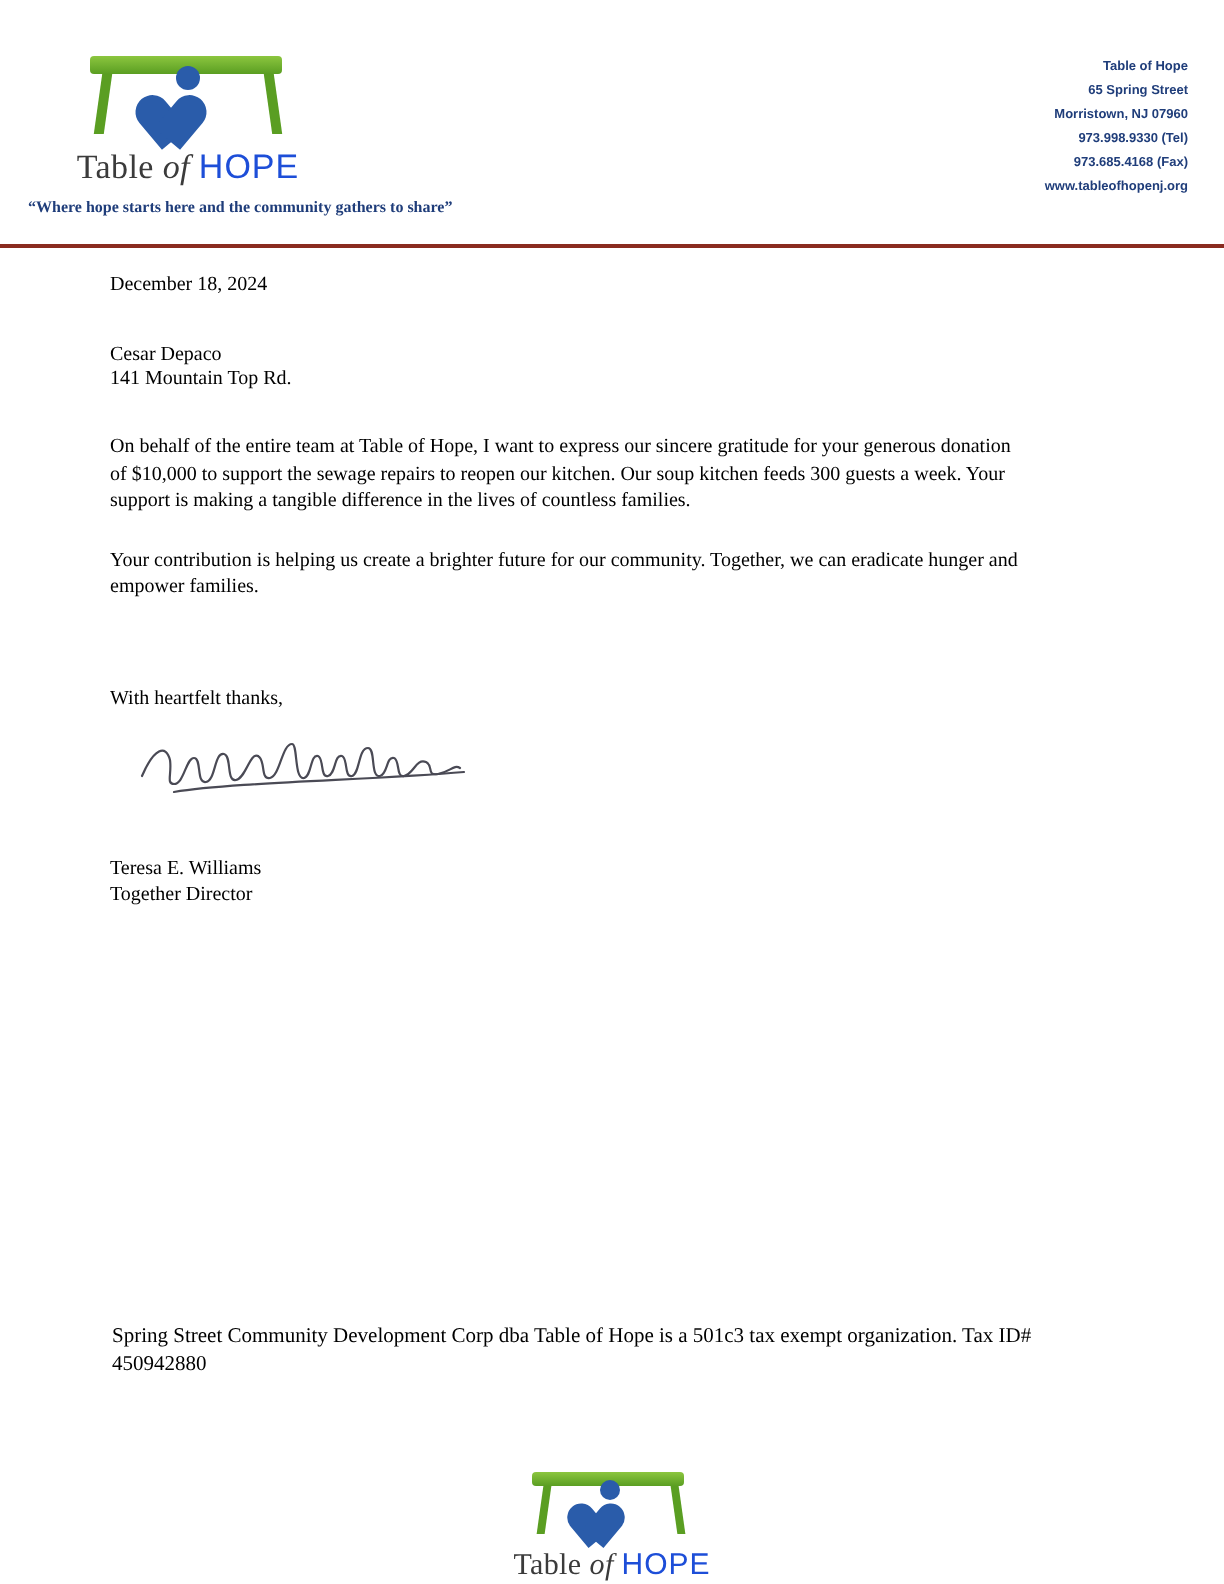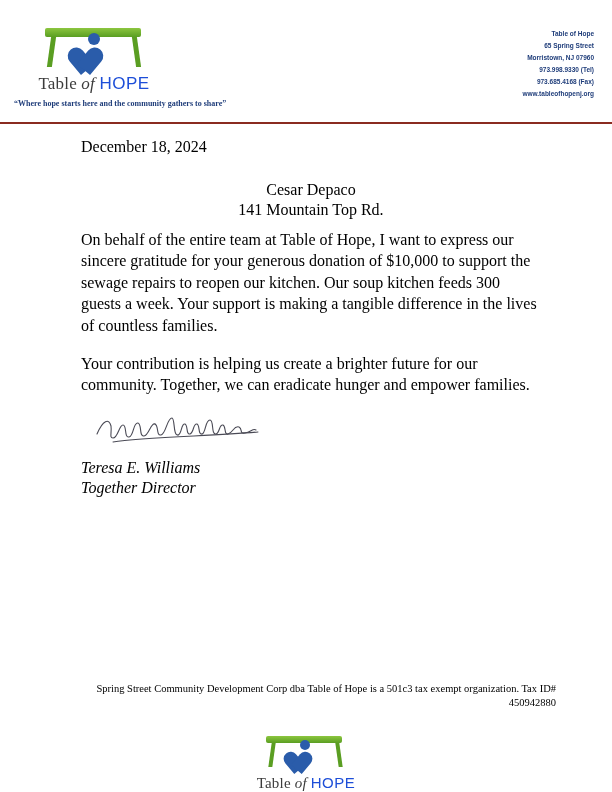--- a/index.html
+++ b/index.html
@@ -126,55 +126,55 @@
     left: 0;
     right: 0;
     top: 122px;
     height: 2px;
     background: #8a2b20;
   }
 
   
   .letter {
     position: absolute;
-    left: 81px;
+    left: 55px;
     top: 136px;
     width: 460px;
-    font-size: 16px;
+    font-size: 10px;
     line-height: 1.35;
   }
   .date { margin-bottom: 22px; }
-  .recipient { margin-bottom: 8px; text-align: center; }
+  .recipient { margin-bottom: 20px; }
   .recipient div { line-height: 1.28; }
   .salutation { margin-bottom: 16px; }
   .para {
     margin-bottom: 16px;
     text-align: left;
   }
   .closing { margin-top: 42px; }
 
   .signature {
     margin-top: 10px;
     margin-left: 12px;
     height: 38px;
     width: 180px;
     position: relative;
   }
   .signature svg { display: block; }
 
-  .signer { margin-top: 8px; font-style: italic; }
+  .signer { margin-top: 24px; }
   .signer div { line-height: 1.3; }
 
   
   .footer-note {
     position: absolute;
     left: 56px;
     right: 56px;
-    top: 682px;
-    text-align: right;
+    top: 662px;
+    text-align: left;
     font-size: 10.5px;
     line-height: 1.35;
   }
 
   .footer-logo {
     position: absolute;
     left: 0;
     right: 0;
     top: 730px;
     text-align: center;
@@ -230,20 +230,21 @@
 
   <div class="recipient">
     <div>Cesar Depaco</div>
     <div>141 Mountain Top Rd.</div>
   </div>
 
 
   <div class="para">On behalf of the entire team at Table of Hope, I want to express our sincere gratitude for your generous donation of $10,000 to support the sewage repairs to reopen our kitchen. Our soup kitchen feeds 300 guests a week. Your support is making a tangible difference in the lives of countless families.</div>
   <div class="para">Your contribution is helping us create a brighter future for our community. Together, we can eradicate hunger and empower families.</div>
 
+  <div class="closing">With heartfelt thanks,</div>
 
   <div class="signature">
     <svg width="180" height="38" viewBox="0 0 180 38" aria-hidden="true">
       <g fill="none" stroke="#4a4a55" stroke-width="1.1" stroke-linecap="round" stroke-linejoin="round">
         <path d="M4 22 C10 8, 16 6, 18 14 C19 21, 16 26, 20 26 C25 26, 26 13, 30 13 C34 13, 31 26, 36 25 C41 24, 40 10, 45 11 C49 12, 46 25, 51 24 C56 23, 58 10, 62 12"></path>
         <path d="M62 12 C66 14, 63 24, 68 23 C73 22, 74 6, 79 6 C82 6, 80 24, 85 23"></path>
         <path d="M85 23 C89 22, 88 11, 92 12 C95 13, 93 23, 97 22 C101 21, 100 11, 104 12 C107 13, 105 23, 109 22"></path>
         <path d="M109 22 C113 21, 112 8, 117 8 C121 8, 118 23, 123 22 C127 21, 126 12, 130 13 C133 14, 131 23, 135 22 C140 21, 141 13, 146 15 C150 17, 146 22, 152 21 C158 20, 160 16, 163 18"></path>
         <path d="M20 30 C50 25, 120 24, 165 20"></path>
       </g>

